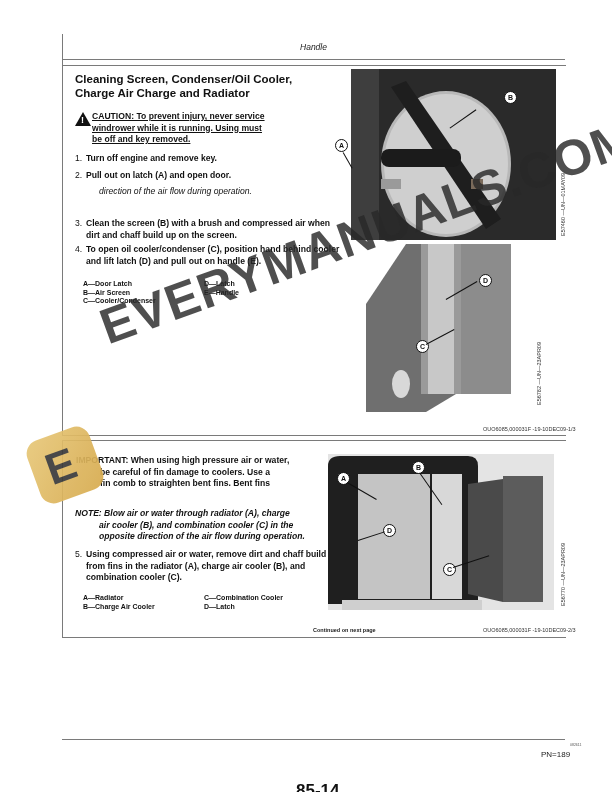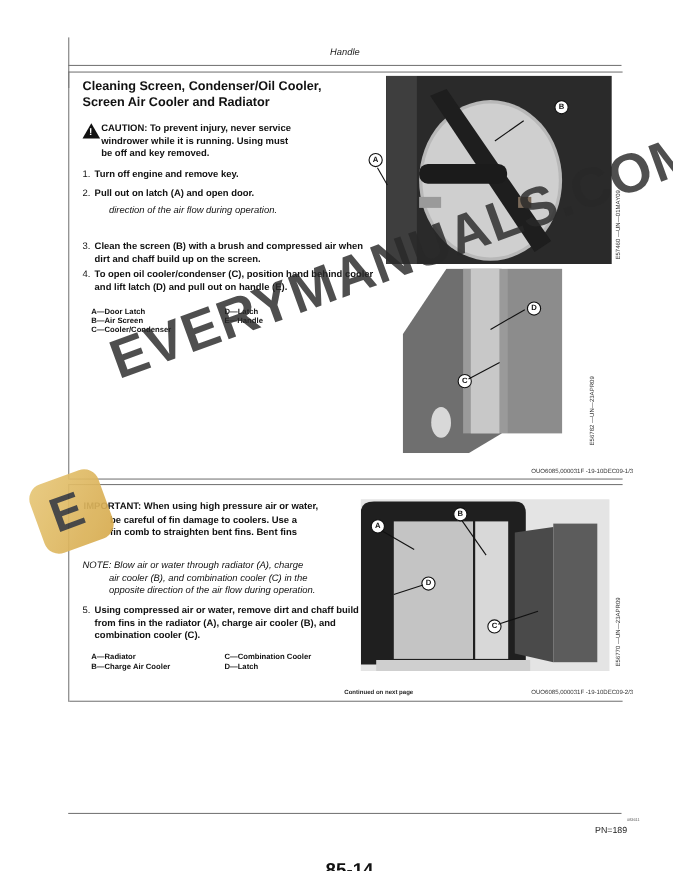--- a/index.html
+++ b/index.html
@@ -12,21 +12,21 @@
     .header-title { left: 62px; width: 503px; top: 42px; text-align: center; font-style: italic; font-size: 8.5px; color: #222; }
     .header-rule { left: 62px; top: 59px; width: 503px; height: 1px; background: #7a7a7a; }
 
     
     .section { border-top: 1px solid #7a7a7a; border-left: 1px solid #7a7a7a; }
     .sec1 { left: 62px; top: 65px; width: 503px; height: 370px; }
     .sec2 { left: 62px; top: 440px; width: 503px; height: 197px; }
     .sec-bottom-rule { position: absolute; left: 0; bottom: 0; width: 503px; height: 1px; background: #7a7a7a; }
 
     .title { left: 75px; top: 72px; font-weight: bold; font-size: 11.5px; line-height: 14px; color: #111; width: 270px; }
-    .caution { left: 75px; top: 111px; width: 265px; font-weight: bold; font-size: 8.6px; line-height: 11.5px; }
+    .caution { left: 75px; top: 111px; width: 265px; font-weight: bold; font-size: 8.6px; line-height: 11.5px; text-decoration: underline; }
     .caution-icon { display: inline-block; width: 0; height: 0; border-left: 8px solid transparent;
                     border-right: 8px solid transparent; border-bottom: 14px solid #111; position: absolute; left: 0; top: 1px; }
     .caution-icon::after { content: "!"; position: absolute; left: -2px; top: 3px; color: #fff; font-size: 9px; font-weight: bold; }
     .caution-text { padding-left: 17px; display: block; }
 
     .step { font-size: 8.6px; line-height: 11.5px; width: 270px; }
     .step .num { position: absolute; left: 0; }
     .step .txt { display: block; padding-left: 11px; font-weight: bold; }
     .note { font-size: 8.6px; line-height: 11.5px; font-style: italic; width: 270px; }
     .note .cont { display: block; padding-left: 24px; }
@@ -63,21 +63,21 @@
 <div class="abs header-left-rule"></div>
 <div class="abs header-title">Handle</div>
 <div class="abs header-rule"></div>
 
 <div class="abs section sec1">
   <div class="sec-bottom-rule"></div>
 </div>
 
 <div class="abs title">
   <div>Cleaning Screen, Condenser/Oil Cooler,</div>
-  <div>Screen Air Cooler and Radiator</div>
+  <div>Charge Air Charge and Radiator</div>
 </div>
 
 <div class="abs caution">
   <span class="caution-icon"></span>
   <span class="caution-text">
     <span style="display:block">CAUTION: To prevent injury, never service</span>
     <span style="display:block">windrower while it is running.  Using must</span>
     <span style="display:block">be off and key removed.</span>
   </span>
 </div>
@@ -150,21 +150,21 @@
 <div class="abs section sec2">
   <div class="sec-bottom-rule"></div>
 </div>
 
 <div class="abs" style="left:76px; top:455px; width:260px; font-weight:bold; font-size:8.6px; line-height:11.5px;">
   <span style="display:block">IMPORTANT: When using high pressure air or water,</span>
   <span style="display:block; padding-left:24px">be careful of fin damage to coolers.  Use a</span>
   <span style="display:block; padding-left:24px">fin comb to straighten bent fins.  Bent fins</span>
 </div>
 
-<div class="abs note" style="left:75px; top:508px;">
+<div class="abs note" style="left:75px; top:508px;font-weight:bold;">
   <span style="display:block">NOTE: Blow air or water through radiator (A), charge</span>
   <span class="cont">air cooler (B), and combination cooler (C) in the</span>
   <span class="cont">opposite direction of the air flow during operation.</span>
 </div>
 
 <div class="abs step" style="left:75px; top:549px;">
   <span class="num">5.</span>
   <span class="txt">Using compressed air or water, remove dirt and chaff build up from fins in the radiator (A), charge air cooler (B), and combination cooler (C).</span>
 </div>
 

